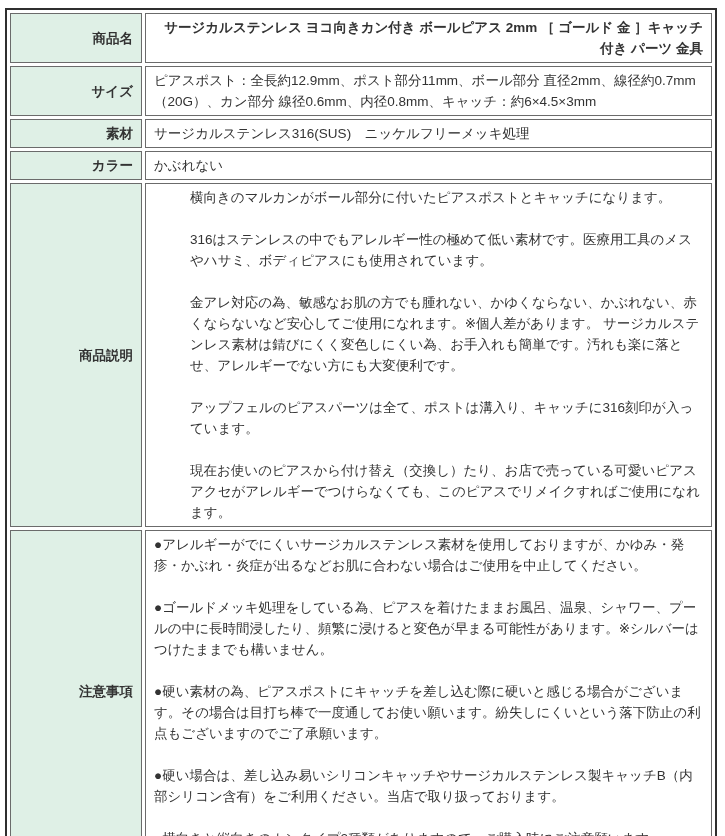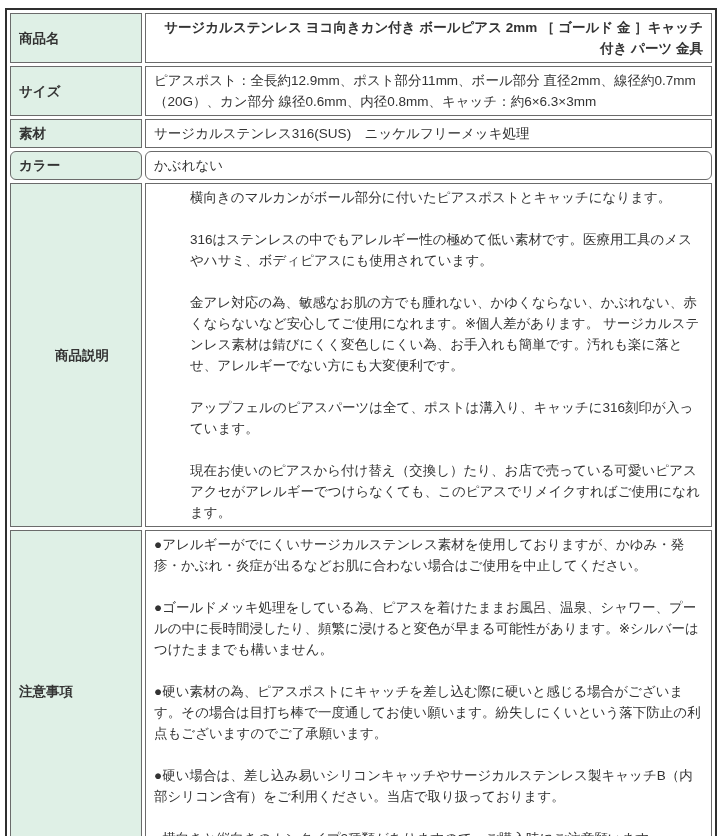--- a/index.html
+++ b/index.html
@@ -30,48 +30,48 @@
     padding:3px 8px;
     font-size:13.5px;
     line-height:21px;
     vertical-align:middle;
     word-break:break-word;
     overflow-wrap:break-word;
   }
   td.label{
     background:var(--label-bg);
     width:132px;
-    text-align:left;
+    text-align:right;
     font-weight:bold;
   }
   td.value{
     background:#ffffff;
     white-space:pre-line;
   }
   td.value.bold{font-weight:bold;text-align:right;}
   tr.row-product-name td{height:44px;}
   tr.row-size td{height:48px;}
   tr.row-material td{height:28px;}
-  tr.row-color td{height:28px;border-radius:6px;}
+  tr.row-color td{height:28px;}
   tr.row-description td{height:290px;padding-left:44px;}
   tr.row-notes td{height:300px;}
   tr.row-remarks td{height:28px;}
 </style>
 </head>
 <body>
 
 <table class="spec">
   <tbody>
     <tr class="row-product-name">
       <td class="label">商品名</td>
       <td class="value bold">サージカルステンレス ヨコ向きカン付き ボールピアス 2mm ［ ゴールド 金 ］キャッチ付き パーツ 金具</td>
     </tr>
     <tr class="row-size">
       <td class="label">サイズ</td>
-      <td class="value">ピアスポスト：全長約12.9mm、ポスト部分11mm、ボール部分 直径2mm、線径約0.7mm（20G）、カン部分 線径0.6mm、内径0.8mm、キャッチ：約6×6.3×3mm</td>
+      <td class="value">ピアスポスト：全長約12.9mm、ポスト部分11mm、ボール部分 直径2mm、線径約0.7mm（20G）、カン部分 線径0.6mm、内径0.8mm、キャッチ：約6×4.5×3mm</td>
     </tr>
     <tr class="row-material">
       <td class="label">素材</td>
       <td class="value">サージカルステンレス316(SUS)　ニッケルフリーメッキ処理</td>
     </tr>
     <tr class="row-color">
       <td class="label">カラー</td>
       <td class="value">かぶれない</td>
     </tr>
     <tr class="row-description">

